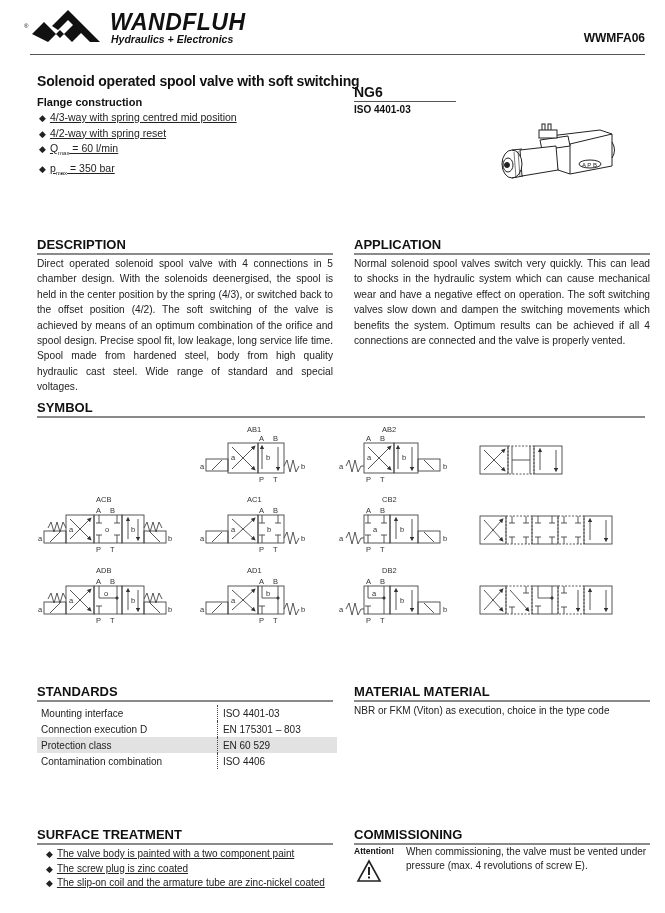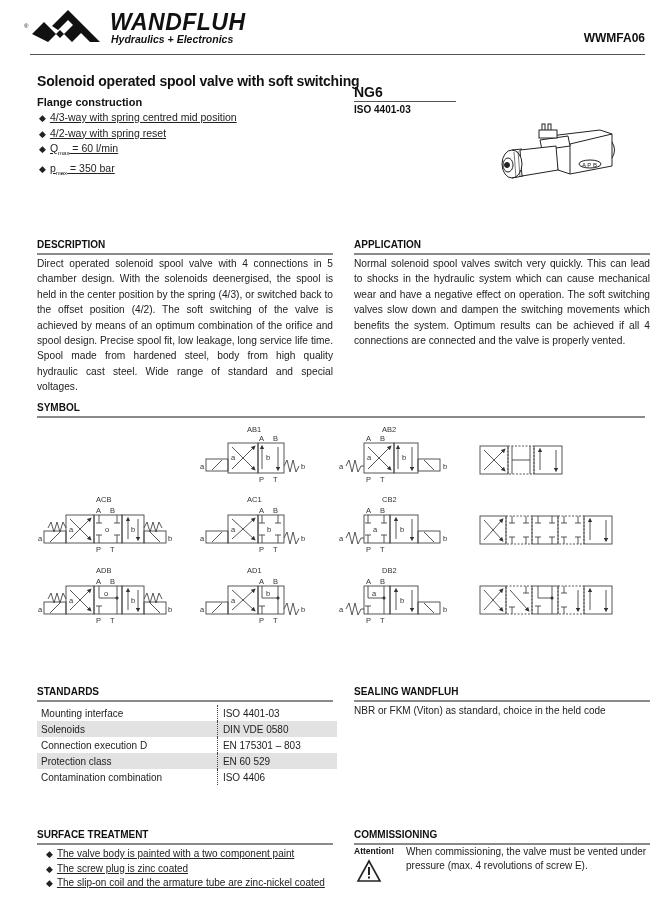--- a/index.html
+++ b/index.html
@@ -15,21 +15,21 @@
   .subtitle{left:37px;top:96px;font-weight:bold;font-size:11px;color:#111;}
   ul.bullets{list-style:none;margin:0;padding:0;text-decoration:underline;}
   ul.bullets li{font-size:10.5px;line-height:14.5px;color:#222;white-space:nowrap;}
   ul.bullets li .dia{display:inline-block;font-size:9px;margin-right:4px;}
   .feat{left:39px;top:110px;}
   sub{font-size:6px;}
   .ng{left:354px;top:84px;width:102px;}
   .ng .ng-title{font-weight:bold;font-size:14px;color:#111;border-bottom:1px solid #555;padding-bottom:1px;}
   .ng .ng-sub{font-weight:bold;font-size:10px;color:#111;margin-top:2px;}
   .valve-img{left:490px;top:118px;}
-  .sec-h{font-weight:bold;font-size:10px;color:#111;border-bottom:2px solid #8a8a8a;padding-bottom:0;line-height:16px;}
+  .sec-h{font-weight:bold;font-size:13px;color:#111;border-bottom:2px solid #8a8a8a;padding-bottom:0;line-height:16px;}
   .sec-body{font-size:10.2px;line-height:15.4px;color:#222;text-align:justify;margin-top:1px;}
   .desc{left:37px;top:237px;width:296px;}
   .appl{left:354px;top:237px;width:296px;}
   .symbol{left:37px;top:400px;width:608px;}
   .sym-svg{left:0;top:418px;}
   .std{left:37px;top:684px;width:296px;}
   table.stdtab{border-collapse:collapse;width:300px;margin-top:3px;}
   table.stdtab td{font-size:10px;height:16px;padding:0 0 0 4px;color:#222;}
   table.stdtab tr.sh td{background:#e2e2e2;}
   table.stdtab td.v{border-left:1px dotted #444;padding-left:5px;}
@@ -351,43 +351,39 @@
 </svg>
 
 <div class="abs std">
   <div class="sec-h">STANDARDS</div>
   <table class="stdtab">
     <tbody>
         <tr>
           <td>Mounting interface</td>
           <td class="v">ISO 4401-03</td>
         </tr>
-    <tr class="sh">
-          <td>Solenoids</td>
-          <td class="v">DIN VDE 0580</td>
-        </tr>
     <tr>
           <td>Connection execution D</td>
           <td class="v">EN 175301 – 803</td>
         </tr>
     <tr class="sh">
           <td>Protection class</td>
           <td class="v">EN 60 529</td>
         </tr>
     <tr>
           <td>Contamination combination</td>
           <td class="v">ISO 4406</td>
         </tr>
   </tbody>
     </table>
 </div>
 
 <div class="abs seal">
-  <div class="sec-h">SEALING WANDFLUH</div>
-  <div class="sec-body" style="font-size:10px;">NBR or FKM (Viton) as standard, choice in the held code</div>
+  <div class="sec-h">MATERIAL MATERIAL</div>
+  <div class="sec-body" style="font-size:10px;">NBR or FKM (Viton) as execution, choice in the type code</div>
 </div>
 
 <div class="abs surf">
   <div class="sec-h">SURFACE TREATMENT</div>
   <ul class="bullets" style="margin-top:2px;margin-left:2px;">
     <li><span class="dia">◆</span><span>The valve body is painted with a two component paint</span></li>
     <li><span class="dia">◆</span><span>The screw plug is zinc coated</span></li>
     <li><span class="dia">◆</span><span>The slip-on coil and the armature tube are zinc-nickel coated</span></li>
   </ul>
 </div>

